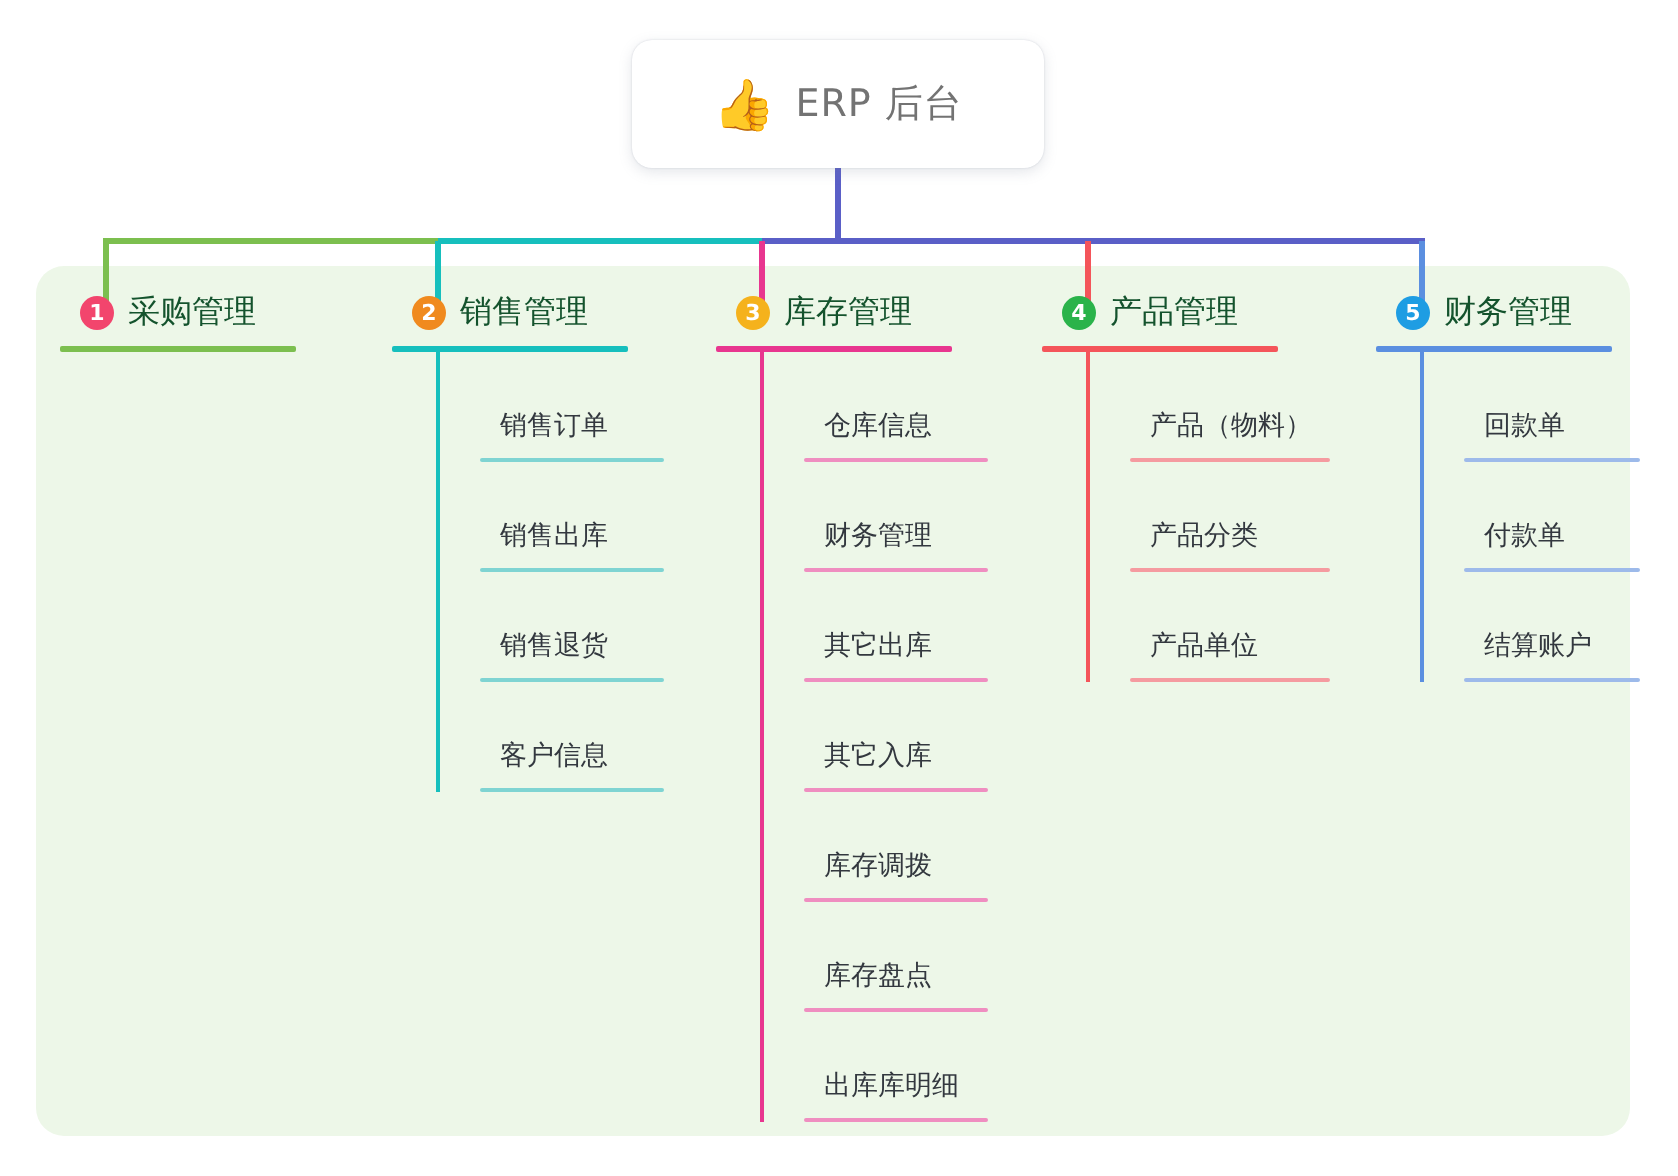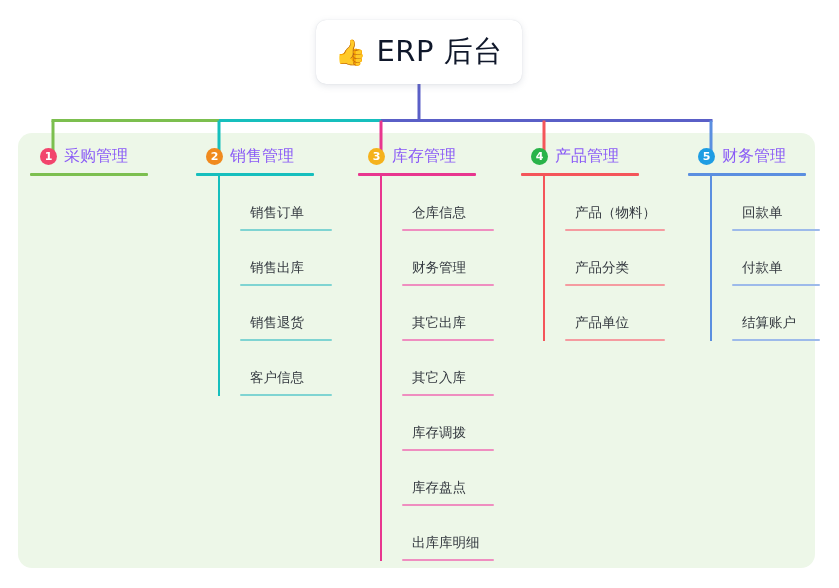--- a/index.html
+++ b/index.html
@@ -31,22 +31,22 @@
     justify-content: center;
     gap: 10px;
     z-index: 6;
   }
   #root-card .thumb {
     font-size: 25px;
     line-height: 1;
     color: #f0b429;
   }
   #root-card .root-title {
-    font-size: 29px;
-    color: #0f172a;
+    font-size: 19px;
+    color: #737373;
     letter-spacing: 0.5px;
     white-space: nowrap;
   }
 
   
   #connectors {
     position: absolute;
     left: 0; top: 0;
     width: 839px; height: 588px;
     z-index: 4;
@@ -84,21 +84,21 @@
     border-radius: 50%;
     color: #ffffff;
     font-size: 11px;
     line-height: 17px;
     text-align: center;
     font-weight: bold;
     flex: 0 0 auto;
   }
   .col-title {
     font-size: 16px;
-    color: #8b5cf6;
+    color: #14532d;
     white-space: nowrap;
   }
   .head-rule {
     height: 3px;
     margin-top: 4px;
     border-radius: 1px;
   }
   .spine-wrap {
     position: relative;
     padding-left: 22px;

